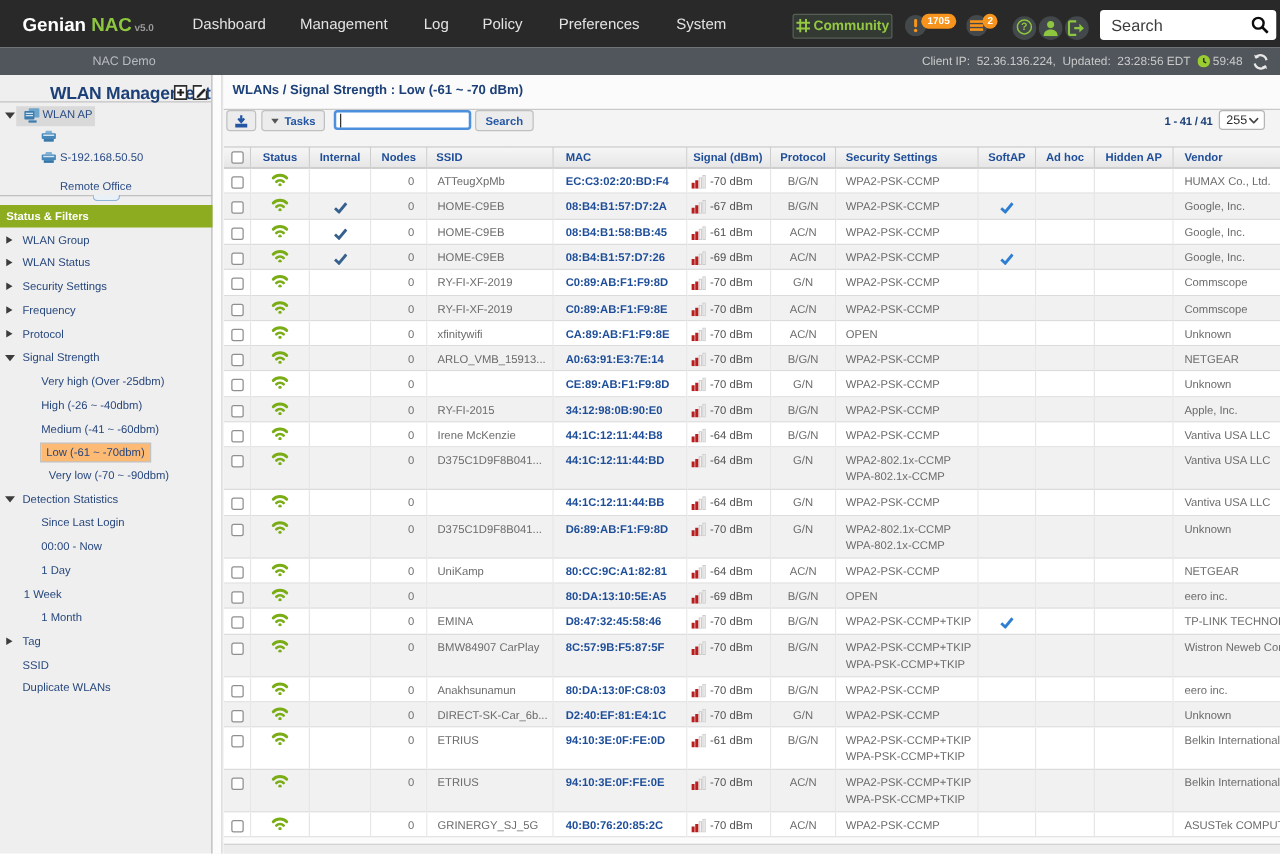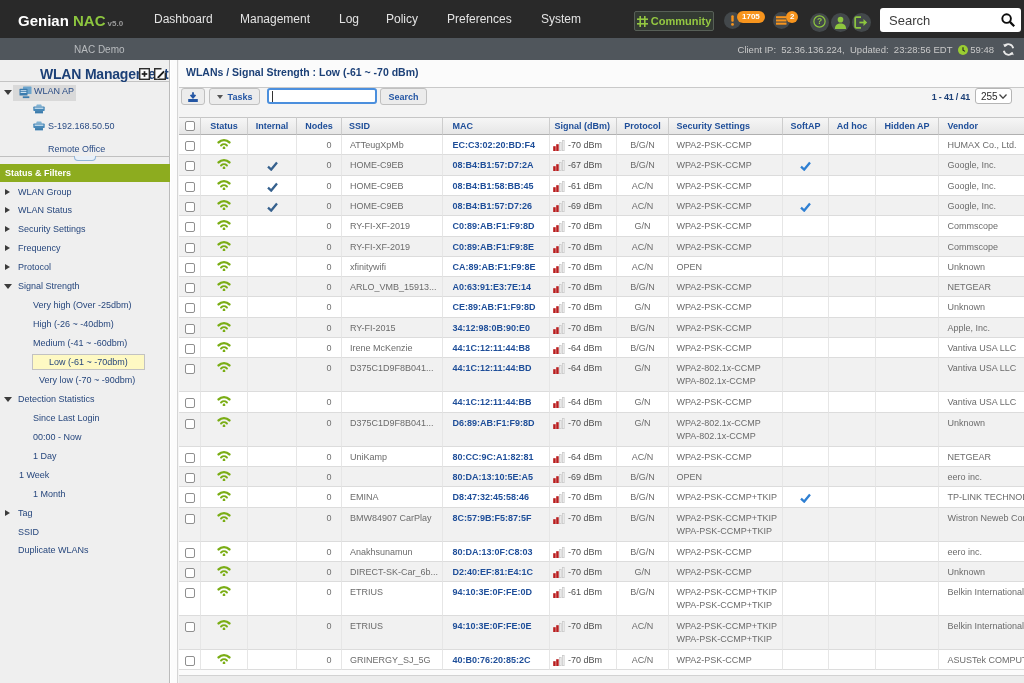--- a/index.html
+++ b/index.html
@@ -27,21 +27,21 @@
 .sbheader { position:absolute; left:0; top:0; width:100%; height:22px; border-bottom:1px solid #c3c3c3; }
 .sbheader .t { position:absolute; left:28px; top:6px; font-size:14px; font-weight:bold; color:#1c4077; letter-spacing:-0.2px;margin-left:12px; }
 .treerow { position:absolute; left:0; width:100%; height:17.5px; font-size:9px; color:#2a4c85; }
 .ar-d { display:inline-block; width:0; height:0; border-left:4px solid transparent; border-right:4px solid transparent; border-top:5px solid #3c3c3c; }
 .ar-r { display:inline-block; width:0; height:0; border-top:4px solid transparent; border-bottom:4px solid transparent; border-left:5px solid #3c3c3c; }
 .greenbar { position:absolute; left:0; top:104px; width:170px; height:18px; background:#8dac1f; color:#fff; font-size:9px; font-weight:bold; line-height:18px; padding-left:5px; }
 .filters { position:absolute; left:0; top:122.5px; width:154px; }
 .frow { height:18.9px; line-height:18.9px; font-size:9px; color:#27477d; position:relative; white-space:nowrap; }
 .frow .ar-r { position:absolute; left:5px; top:6px; border-top-width:3.5px; border-bottom-width:3.5px; border-left-width:5px; }
 .frow .ar-d { position:absolute; left:4px; top:7px; border-left-width:4.5px; border-right-width:4.5px; border-top-width:5.5px; }
-.fsel { background:#fef9c3; box-shadow:0 0 0 1px #c2c2c2; padding:2px 16px; }
+.fsel { background:#fdba74; box-shadow:0 0 0 1px #c2c2c2; padding:2px 4px; }
 
 
 .content { position:absolute; left:171px; top:60px; width:853px; height:623px; background:#f4f4f4; }
 .spl { position:absolute; left:0; top:0; width:7px; height:623px; background:#fcfcfc; border-right:1px solid #d5d5d5; }
 .titlebar { position:absolute; left:8px; top:0; right:0; height:28px; background:#fbfbfb; border-bottom:1px solid #c9c9c9; }
 .titlebar .t { position:absolute; left:7px; top:6px; font-size:10.5px; font-weight:bold; color:#1c4077; }
 .btn { position:absolute; height:17px; background:#ececec; border:1px solid #c0c0c0; border-radius:3px; font-size:9px; font-weight:bold; color:#2456a4; text-align:center; }
 .tsearch { position:absolute; left:96px; top:4.5px; width:110px; height:16px; border:2px solid #4b8fdd; border-radius:3px; background:#fff; }
 .pager { position:absolute; right:54px; top:32px; font-size:9px; font-weight:bold; color:#1c4077; letter-spacing:-0.2px; }
 .sel255 { position:absolute; right:12px; top:28px; width:37px; height:16px; background:#fff; border:1px solid #b5b5b5; border-radius:3px; font-size:10px; color:#2b2b2b; }

